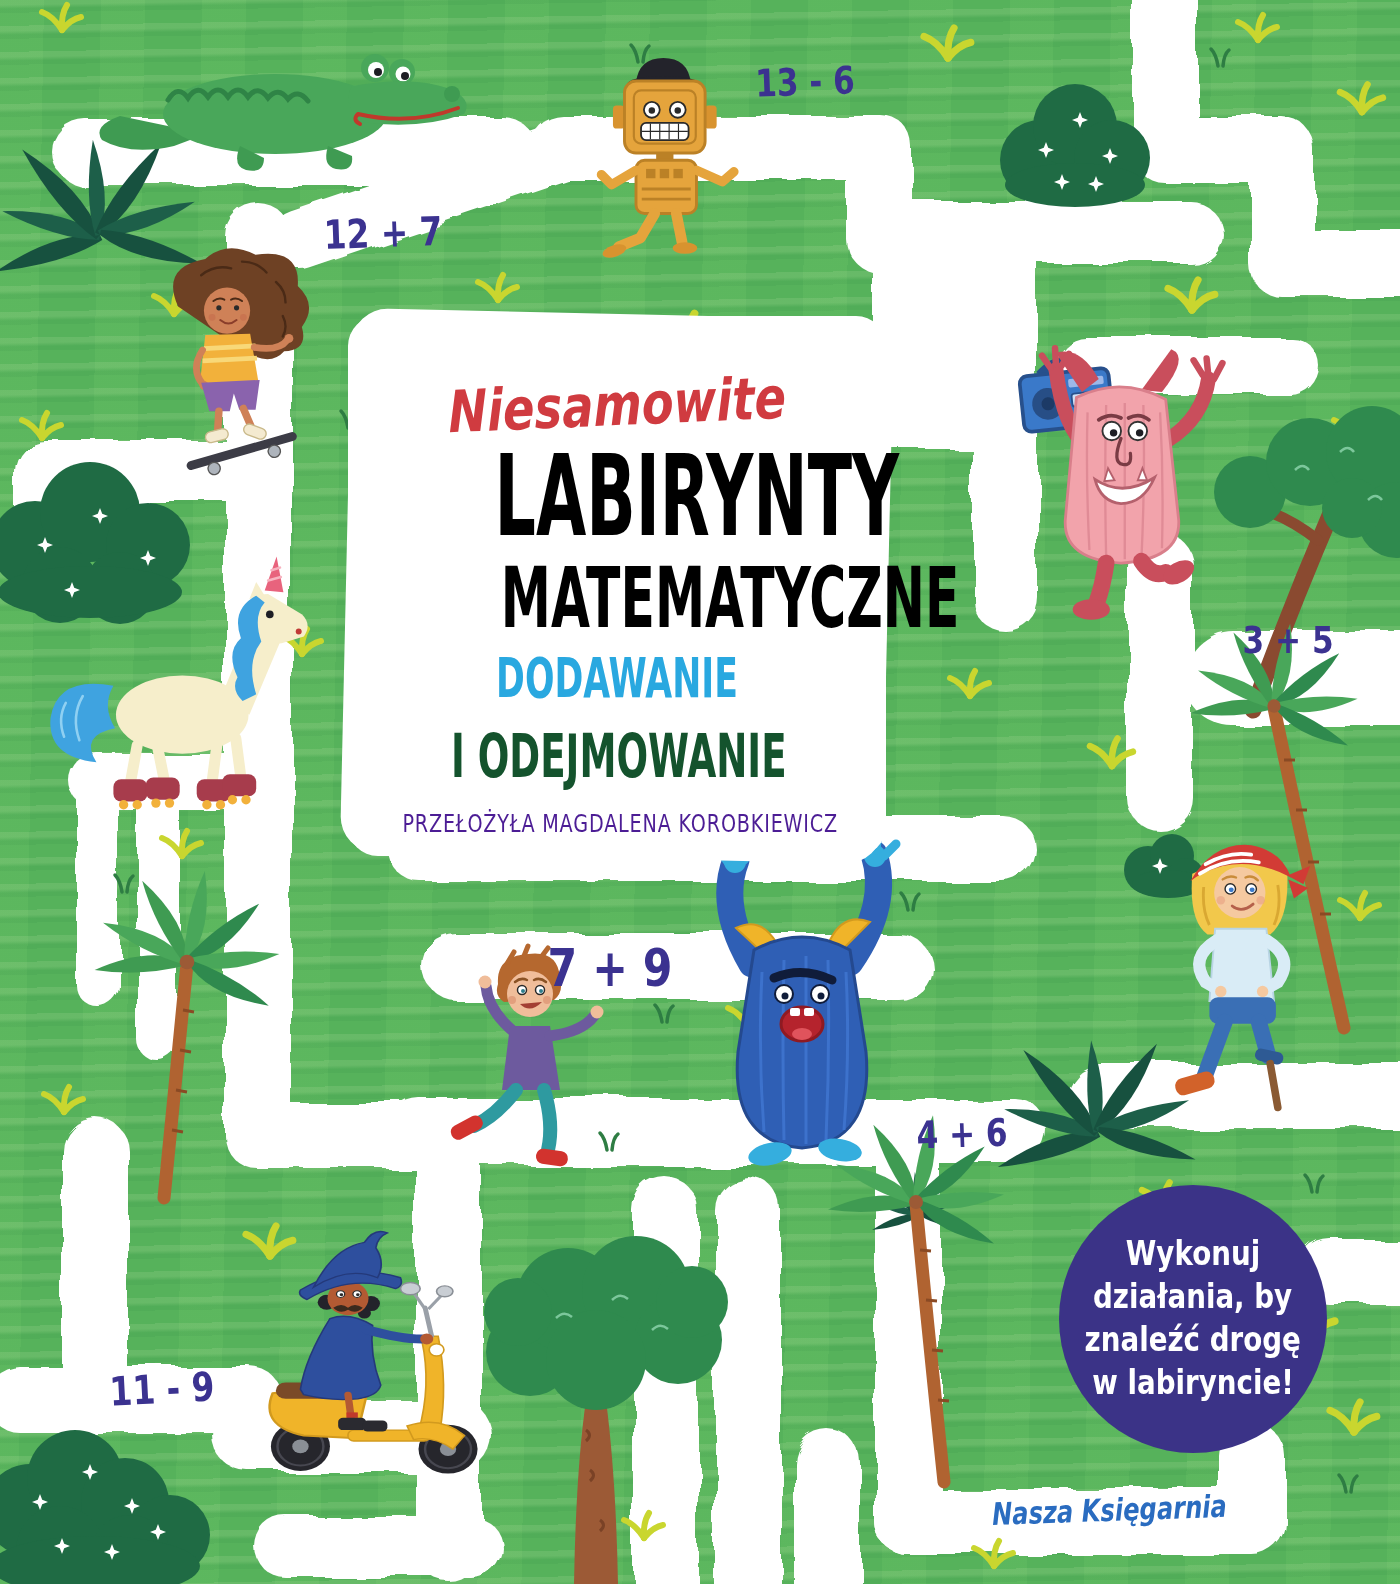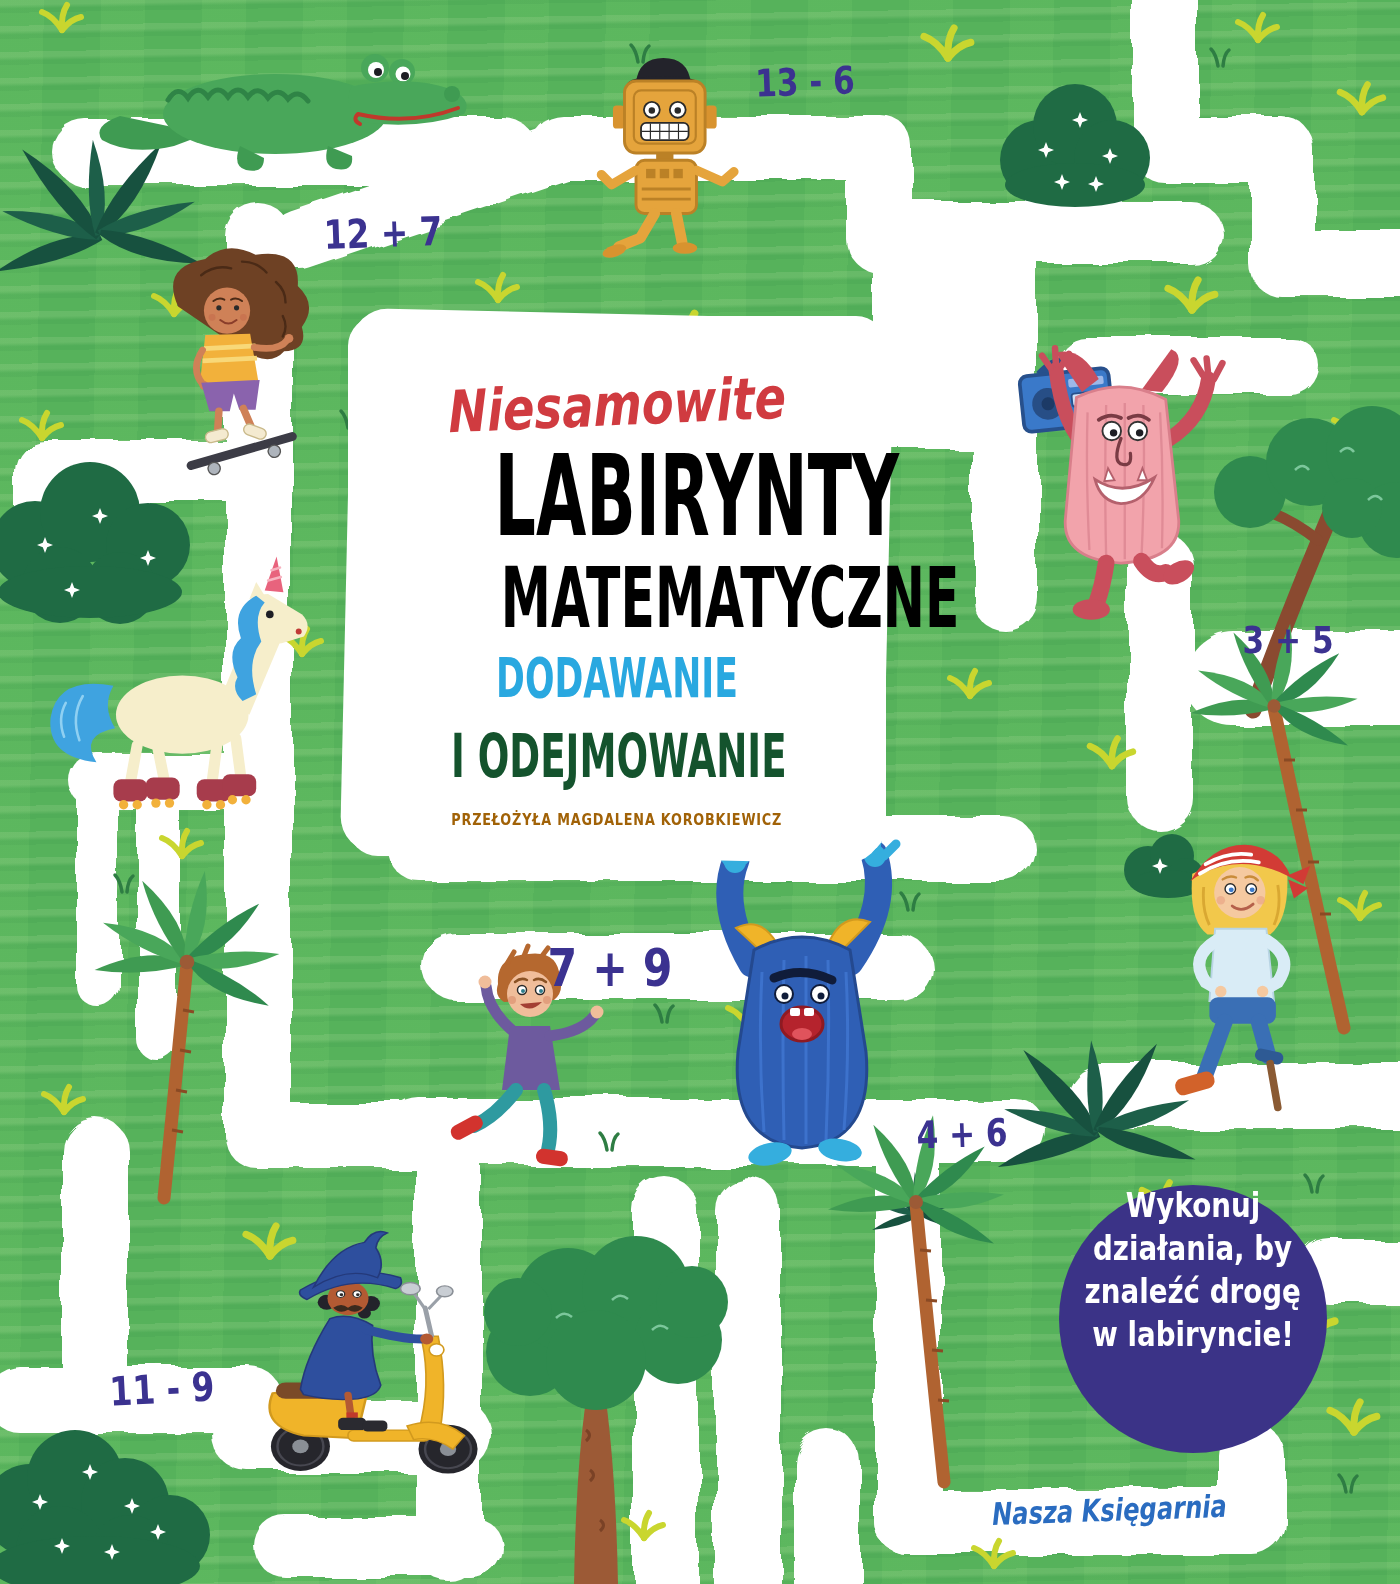--- a/index.html
+++ b/index.html
@@ -24,31 +24,31 @@
   .series{top:60px;font-size:58px;font-weight:bold;font-style:italic;color:#d03b40}
   .series .sx{transform:scaleX(.8) rotate(-2deg)}
   .title1{top:124px;font-size:112px;font-weight:bold;color:#000000}
   .title1 .sx{transform:scaleX(.58)}
   .title2{top:240px;font-size:84px;font-weight:bold;color:#000000}
   .title2 .sx{transform:scaleX(.60)}
   .sub1{top:334px;font-size:56px;font-weight:bold;color:#29a8e0}
   .sub1 .sx{transform:scaleX(.62)}
   .sub2{top:410px;font-size:60px;font-weight:bold;color:#14532d}
   .sub2 .sx{transform:scaleX(.62)}
-  .trans{top:496px;font-size:16px;font-weight:bold;color:#a16207;letter-spacing:1px}
+  .trans{top:496px;font-size:24px;font-weight:normal;color:#4c1d95;letter-spacing:1px}
   .trans .sx{transform:scaleX(.8)}
 
   
   .eq{position:absolute;z-index:3;color:#3b3290;font-weight:bold;white-space:nowrap}
   .eq .sx{transform:scaleX(.82)}
 
   
   .badge{position:absolute;left:1059px;top:1185px;width:268px;height:268px;border-radius:50%;
          background:#3b3387;z-index:4;display:flex;flex-direction:column;align-items:center;
-         color:#fff;font-weight:bold;font-size:33px;line-height:1.3;text-align:center}
+         justify-content:center;color:#fff;font-weight:bold;font-size:33px;line-height:1.3;text-align:center}
   .badge .bln{display:block;transform:scaleX(.84);white-space:nowrap}
 
   
   .publisher{position:absolute;left:992px;top:1496px;z-index:4;font-size:31px;font-weight:bold;
          font-style:italic;color:#2a6cc0;white-space:nowrap;transform:rotate(-2deg);transform-origin:left center}
   .publisher .sx{transform:scaleX(.78);transform-origin:left center}
 </style>
 </head>
 <body>
 

